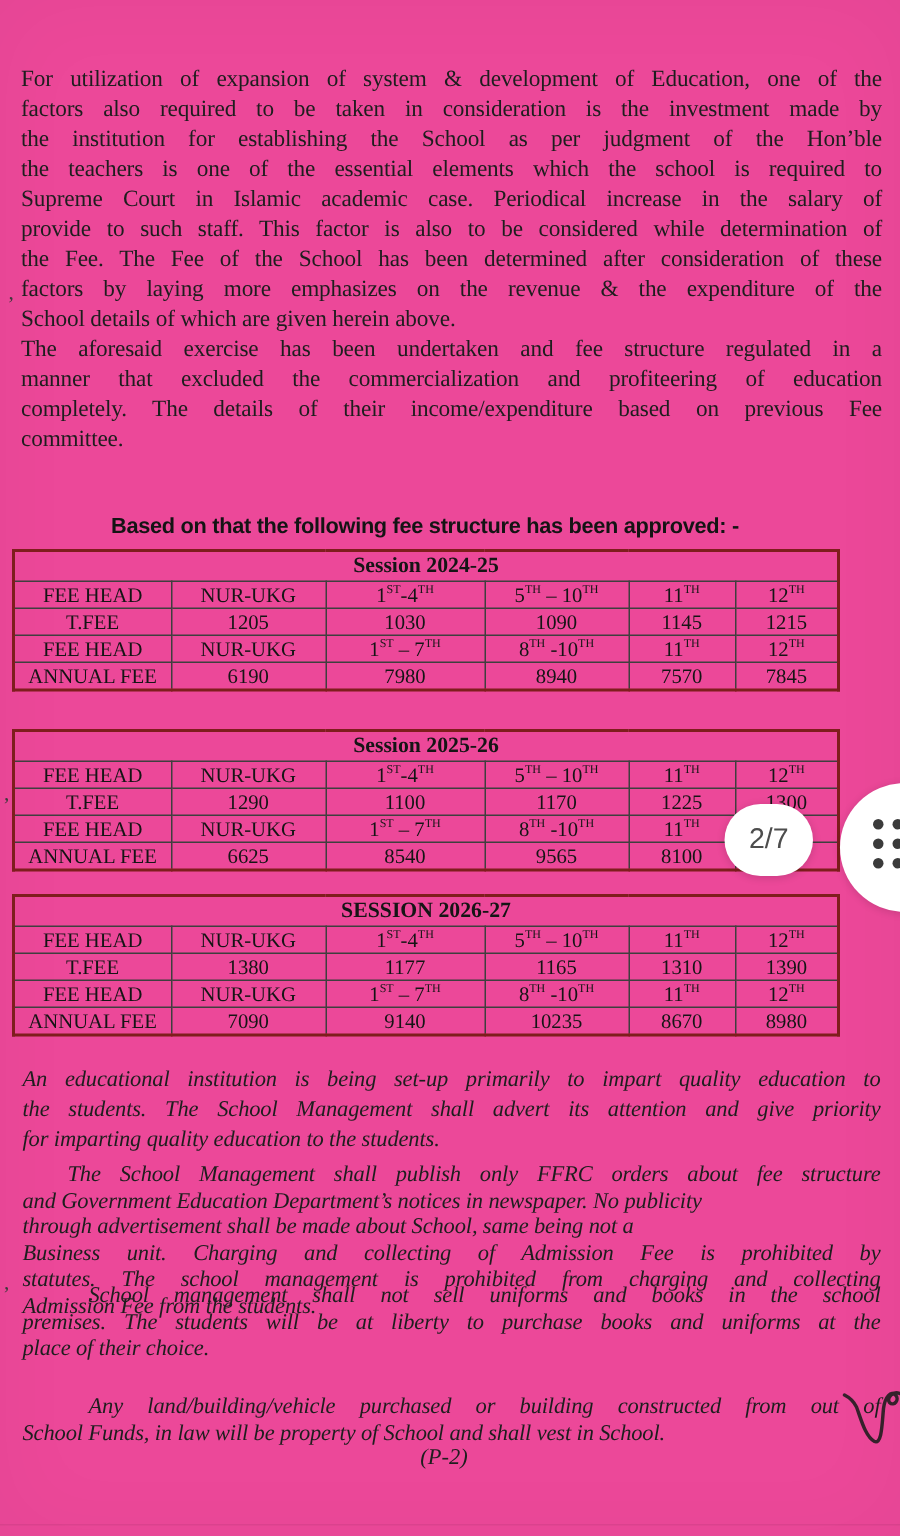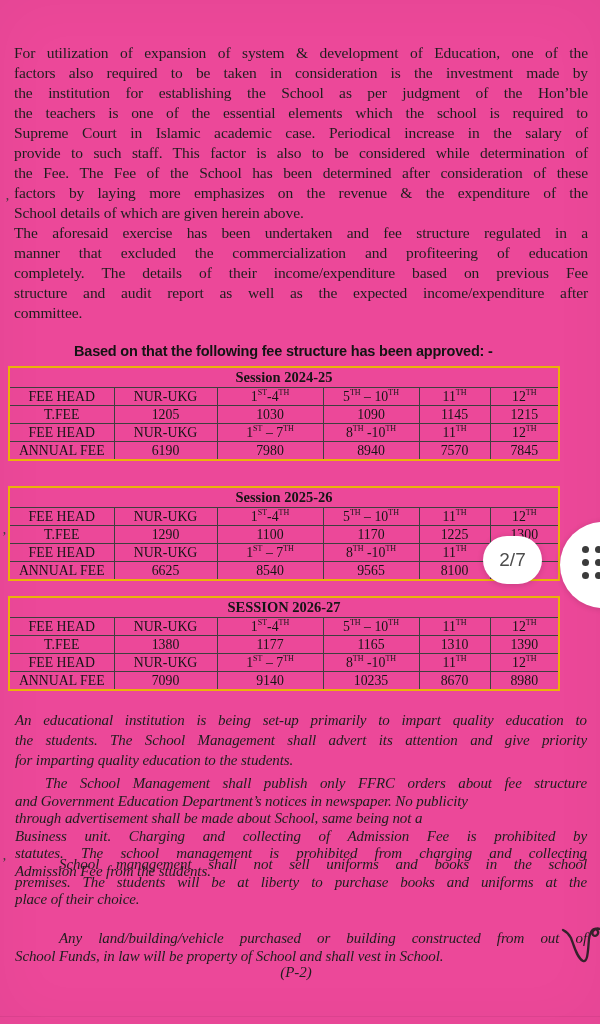--- a/index.html
+++ b/index.html
@@ -20,21 +20,21 @@
   .n2 .line.indent{text-indent:30px;}
   
   .approval{
     position:absolute;top:343px;left:74px;
     font-family:"Liberation Sans", sans-serif;font-weight:bold;font-size:14.5px;
     letter-spacing:-0.2px;color:#141414;
   }
   
   .fee-table{
     position:absolute;left:8px;width:550px;border-collapse:collapse;table-layout:fixed;
-    font-size:13.8px;color:#151515;border:2px solid #eab308;padding-left:48px;
+    font-size:13.8px;color:#151515;border:2px solid #7f1d1d;padding-left:48px;
   }
   .t1{top:366px;}
   .t2{top:486px;}
   .t3{top:596px;}
   .fee-table td{
     border:1.4px solid #3f3f3f;text-align:center;vertical-align:middle;
     padding:0;height:17px;line-height:15px;overflow:hidden;white-space:nowrap;
   }
   .fee-table td.title-cell{font-weight:bold;font-size:14.5px;height:19px;}
   .fee-table sup{font-size:8px;line-height:0;vertical-align:super;letter-spacing:0;}
@@ -86,21 +86,20 @@
       <div class="line">Supreme Court in Islamic academic case. Periodical increase in the salary of</div>
       <div class="line">provide to such staff. This factor is also to be considered while determination of</div>
       <div class="line">the Fee. The Fee of the School has been determined after consideration of these</div>
       <div class="line">factors by laying more emphasizes on the revenue &amp; the expenditure of the</div>
       <div class="line flush">School details of which are given herein above.</div>
     </div>
   <div class="para p2">
       <div class="line">The aforesaid exercise has been undertaken and fee structure regulated in a</div>
       <div class="line">manner that excluded the commercialization and profiteering of education</div>
       <div class="line">completely. The details of their income/expenditure based on previous Fee</div>
-      <div class="line">structure and audit report as well as the expected income/expenditure after</div>
       <div class="line flush">committee.</div>
     </div>
 
   <div class="approval">Based on that the following fee structure has been approved: -</div>
 
   <table class="fee-table t1">
       <colgroup>
         <col style="width:105px">
         <col style="width:103px">
         <col style="width:106px">

